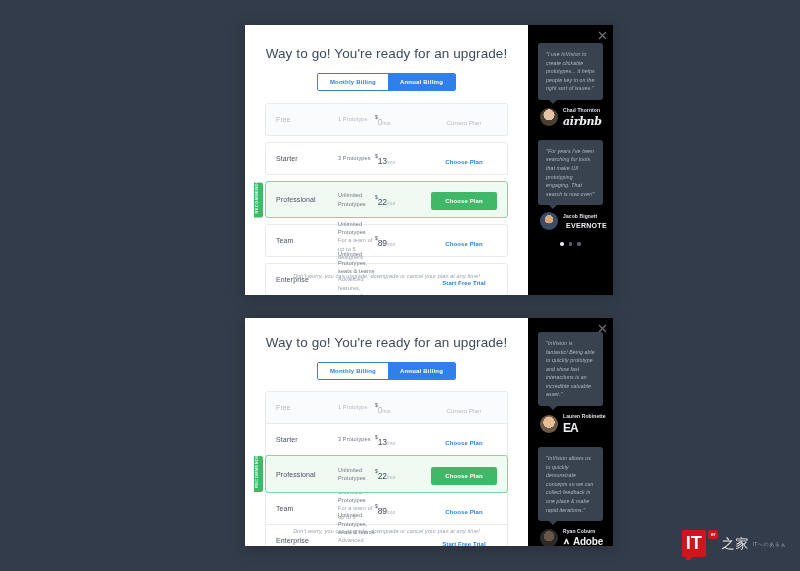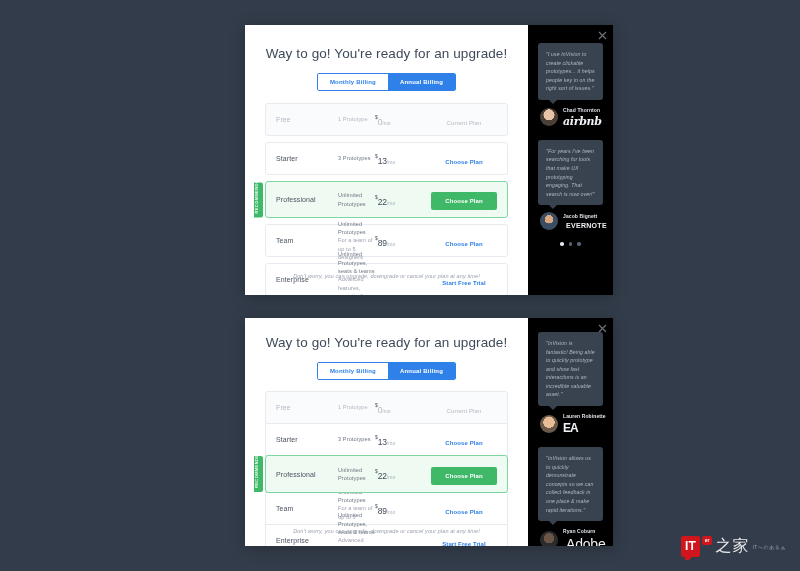--- a/index.html
+++ b/index.html
@@ -248,21 +248,21 @@
     margin-top:2px;
     color:#eef1f5;
     white-space:nowrap;
     display:flex;
     align-items:center;
     gap:3px;
   }
   .logo-airbnb{font-size:11px;font-family:"DejaVu Serif", serif;font-style:italic;font-weight:700;letter-spacing:-.3px;}
   .logo-evernote{font-size:7px;font-weight:700;letter-spacing:.3px;display:flex;align-items:center;gap:2px;}
   .logo-ea{font-size:12px;font-weight:700;letter-spacing:-1px;font-family:"Liberation Sans", sans-serif;}
-  .logo-adobe{font-size:14px;font-weight:400;letter-spacing:-.2px;display:flex;align-items:center;gap:2px;}
+  .logo-adobe{font-size:10px;font-weight:700;letter-spacing:-.2px;display:flex;align-items:center;gap:2px;}
 
   .dots{
     display:flex;
     justify-content:center;
     gap:5px;
     margin-top:4px;
   }
   .dot{
     width:3.5px;height:3.5px;border-radius:50%;
     background:#5a6472;
@@ -275,41 +275,41 @@
     position:absolute;
     right:14px;bottom:14px;
     display:flex;
     align-items:center;
     gap:3px;
   }
   .wm-it{
     background:#d0161c;
     color:#fff;
     font-weight:700;
-    font-size:12px;
+    font-size:18px;
     line-height:1;
     padding:4px 4px 5px 4px;
     border-radius:2px;
     position:relative;
     font-family:"Liberation Sans", sans-serif;
   }
   .wm-it:after{
     content:"";
     position:absolute;
     left:4px;bottom:-3px;
     border-left:4px solid #d0161c;
     border-top:3px solid #d0161c;
     border-right:3px solid transparent;
   }
   .wm-er{
     background:#d0161c;color:#fff;font-size:5px;font-weight:700;
     border-radius:2px;padding:2px 3px;line-height:1;align-self:flex-start;
     margin-left:-1px;
   }
-  .wm-cn{color:#e8e8e8;font-size:16px;font-family:"DejaVu Sans", sans-serif;letter-spacing:1px;}
+  .wm-cn{color:#e8e8e8;font-size:13px;font-family:"DejaVu Sans", sans-serif;letter-spacing:1px;}
   .wm-sub{color:#9aa1ad;font-size:5px;letter-spacing:.5px;}
 </style>
 </head>
 <body>
 
 <div class="stage">
 
   <div class="modal one">
 
     <div class="pricing">

